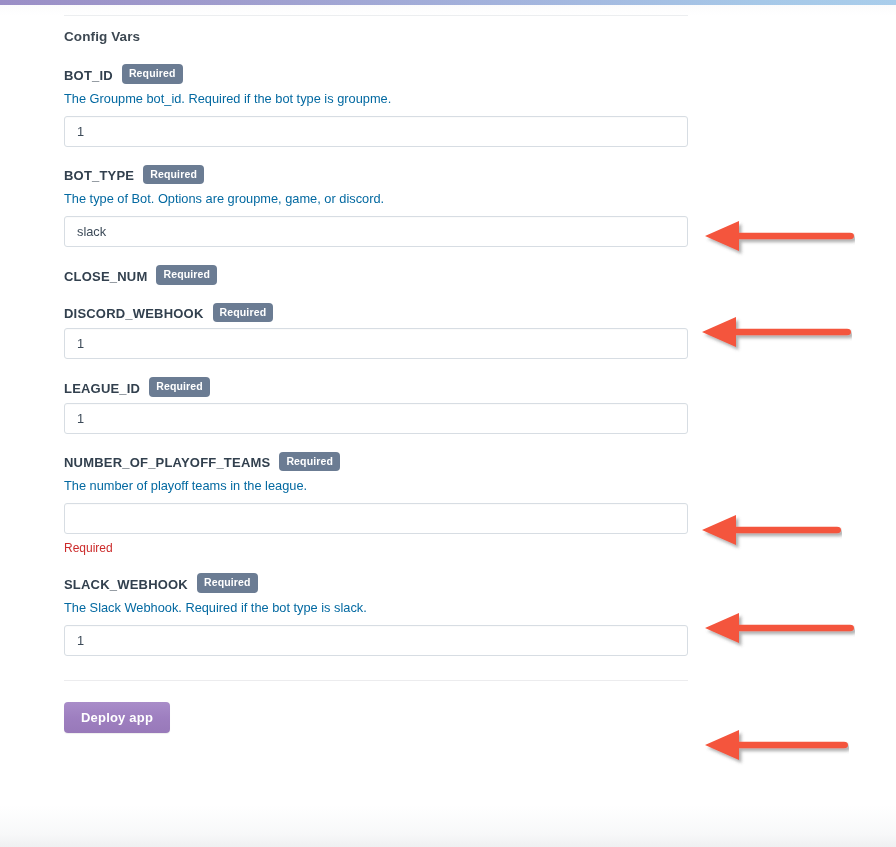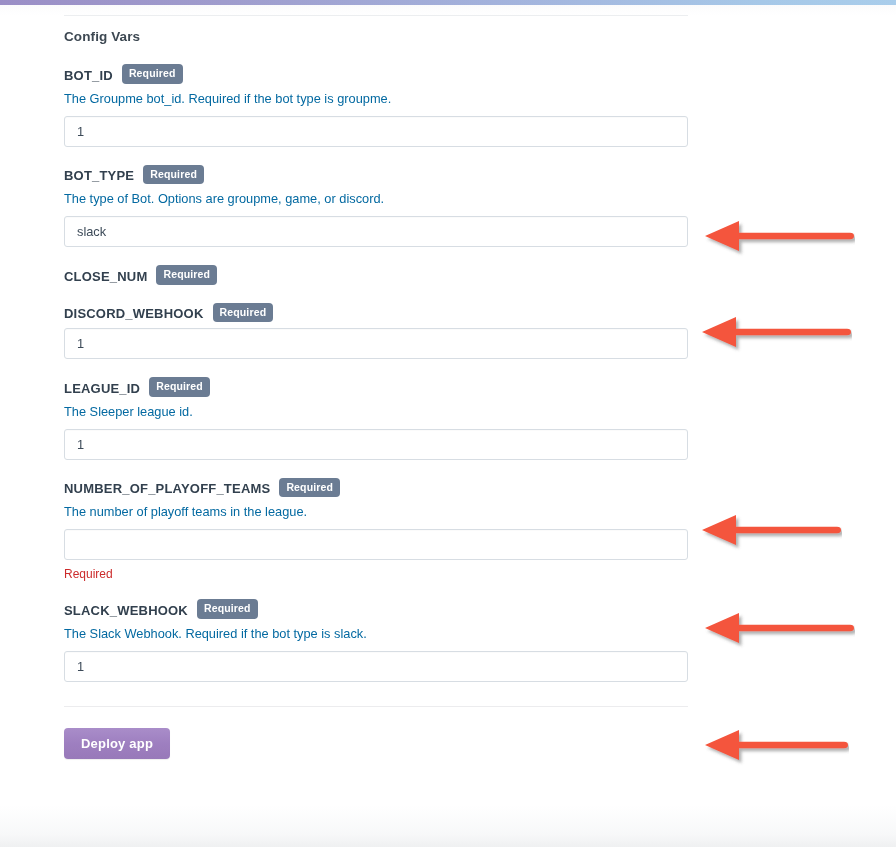--- a/index.html
+++ b/index.html
@@ -205,21 +205,20 @@
             <span class="field-label">DISCORD_WEBHOOK</span>
             <span class="badge">Required</span>
           </div>
           <input type="text" class="field-input" value="1" style="">
         </div>
         <div class="field">
           <div class="field-head">
             <span class="field-label">LEAGUE_ID</span>
             <span class="badge">Required</span>
           </div>
-          <div class="field-desc">The Sleeper league id.</div>
           <input type="text" class="field-input" value="1" style="">
         </div>
         <div class="field">
           <div class="field-head">
             <span class="field-label">NUMBER_OF_PLAYOFF_TEAMS</span>
             <span class="badge">Required</span>
           </div>
           <div class="field-desc">The number of playoff teams in the league.</div>
           <input type="text" class="field-input" value="" style="">
           <div class="field-error">Required</div>

